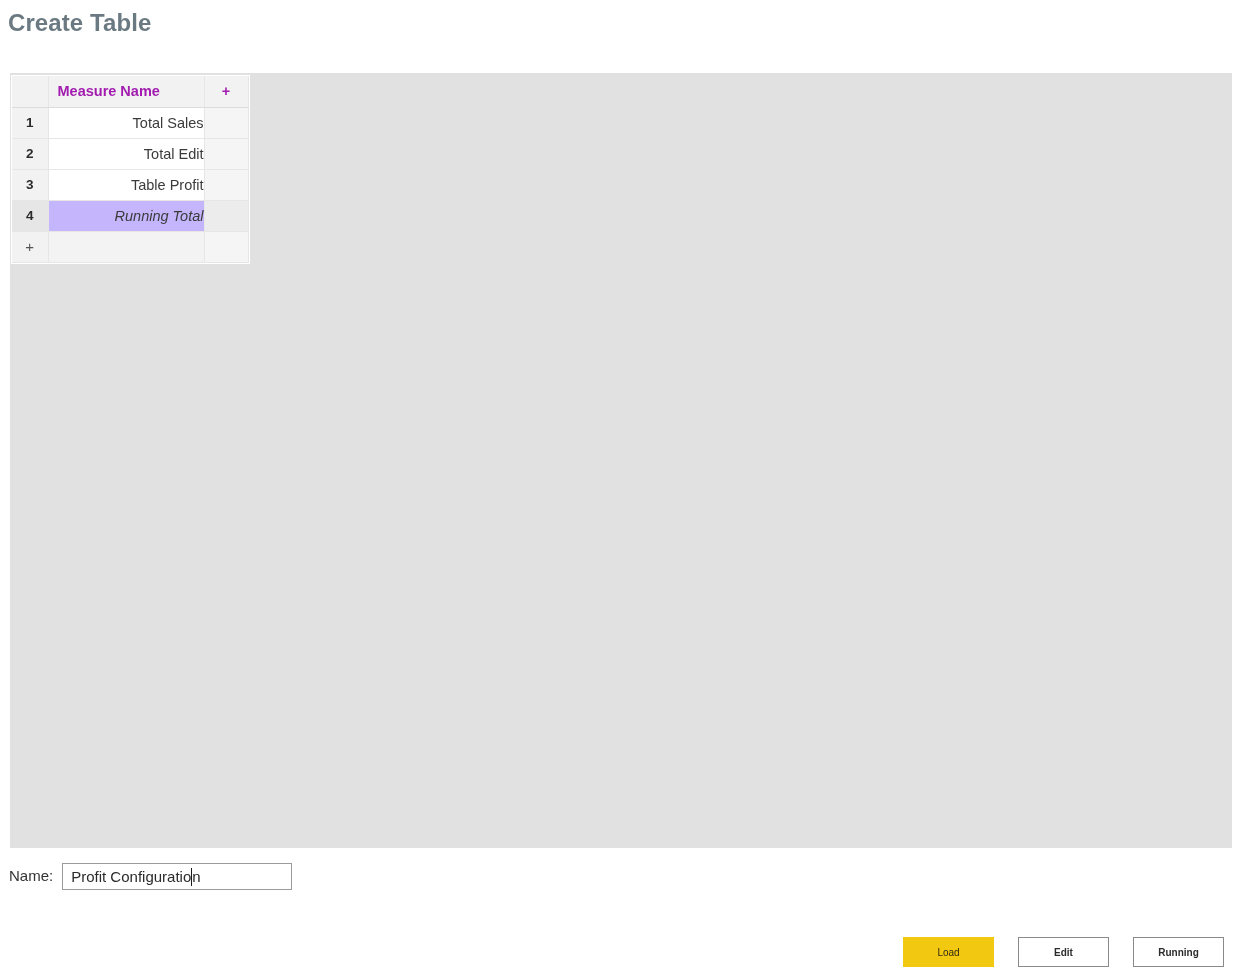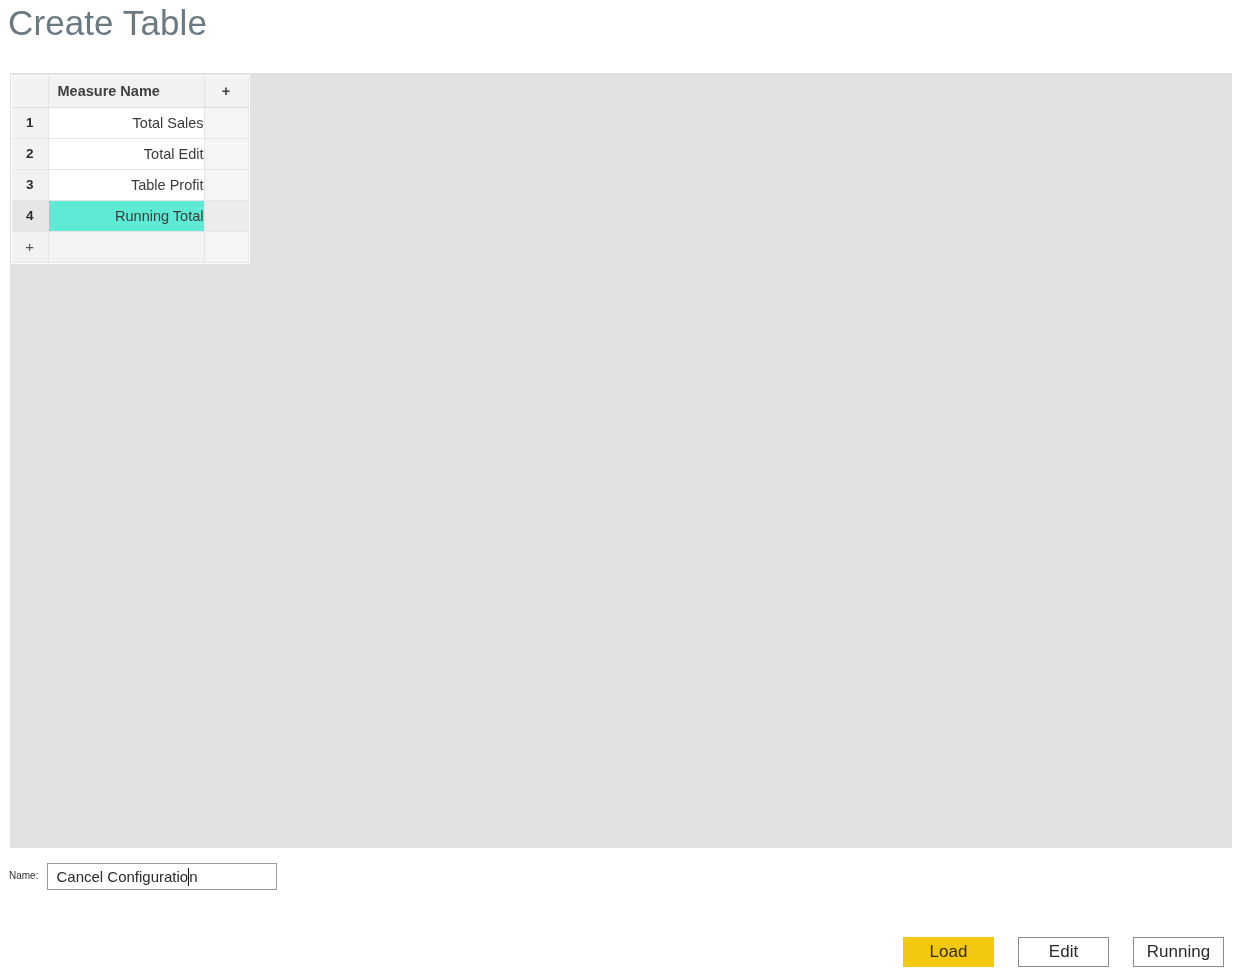--- a/index.html
+++ b/index.html
@@ -15,22 +15,22 @@
     overflow: hidden;
     position: relative;
     -webkit-font-smoothing: antialiased;
   }
 
   
   .page-title {
     position: absolute;
     left: 8px;
     top: 2px;
-    font-size: 35px;
-    font-weight: 400;
+    font-size: 24px;
+    font-weight: 700;
     color: #6b7a82;
     letter-spacing: 0.1px;
     line-height: 42px;
     white-space: nowrap;
   }
 
   
   .preview-panel {
     position: absolute;
     left: 10px;
@@ -64,21 +64,21 @@
 
   .col-idx   { width: 36px; }
   .col-name  { width: 156px; }
   .col-plus  { width: 44px; }
 
   
   .grid thead th {
     background: #f2f2f2;
     border-bottom: 1px solid #dcdcdc;
     font-weight: bold;
-    color: #404040;
+    color: #a21caf;
     font-size: 14.5px;
   }
   th.hdr-idx  { background: #f2f2f2; }
   th.hdr-name {
     text-align: left;
     padding-left: 9px;
     color: #2b2b2b;
   }
   th.hdr-plus {
     text-align: center;
@@ -103,21 +103,21 @@
     color: #3b3b3b;
     white-space: nowrap;
     overflow: hidden;
   }
   td.cell-plus {
     background: #f5f5f5;
   }
 
   
   tr.row-selected td.cell-idx  { background: #e6e6e6; }
-  tr.row-selected td.cell-name { background: #5eead4; }
+  tr.row-selected td.cell-name { background: #c4b5fd; font-style: italic; }
   tr.row-selected td.cell-plus { background: #ececec; }
 
   
   tr.row-add td.cell-idx {
     background: #f2f2f2;
     font-weight: normal;
     color: #555555;
     font-size: 15px;
   }
   tr.row-add td.cell-name { background: #f3f3f3; }
@@ -125,21 +125,21 @@
 
   
   .name-row {
     position: absolute;
     left: 9px;
     top: 862px;
     display: flex;
     align-items: center;
   }
   .name-label {
-    font-size: 10px;
+    font-size: 15px;
     color: #333333;
     margin-right: 9px;
     line-height: 28px;
     white-space: nowrap;
   }
   .name-input-wrap {
     position: relative;
     width: 230px;
     height: 27px;
     border: 1px solid #9b9b9b;
@@ -177,38 +177,39 @@
     position: absolute;
     right: 13px;
     top: 937px;
     display: flex;
     gap: 24px;
   }
   .btn {
     height: 30px;
     min-width: 91px;
     padding: 0 12px;
-    font-size: 17px;
+    font-size: 10px;
     font-family: "Liberation Sans", sans-serif;
     display: flex;
     align-items: center;
     justify-content: center;
     box-sizing: border-box;
     cursor: pointer;
     user-select: none;
   }
   .btn-primary {
     background: #f2c811;
     border: 1px solid #f2c811;
     color: #2e2a16;
   }
   .btn-default {
     background: #ffffff;
     border: 1px solid #8a8a8a;
     color: #2b2b2b;
+    font-weight: bold;
   }
 </style>
 </head>
 <body>
 
 <div class="page-title">Create Table</div>
 
 <div class="preview-panel"></div>
 
 <table class="grid">
@@ -249,21 +250,21 @@
       <td class="cell-idx">+</td>
       <td class="cell-name"></td>
       <td class="cell-plus"></td>
     </tr>
   </tbody>
 </table>
 
 <div class="name-row">
   <span class="name-label">Name:</span>
   <div class="name-input-wrap">
-    <span class="name-input-text">Cancel Configuratio</span>
+    <span class="name-input-text">Profit Configuratio</span>
       <span class="caret"></span>
       <span class="caret-tail">n</span>
   </div>
 </div>
 
 <div class="footer-buttons">
   <div class="btn btn-primary">Load</div>
   <div class="btn btn-default">Edit</div>
   <div class="btn btn-default">Running</div>
 </div>

